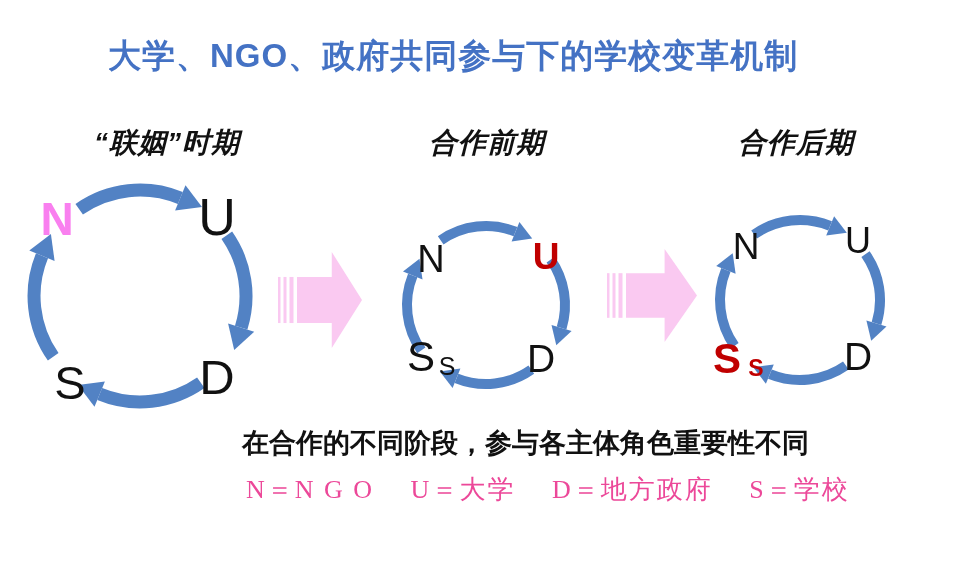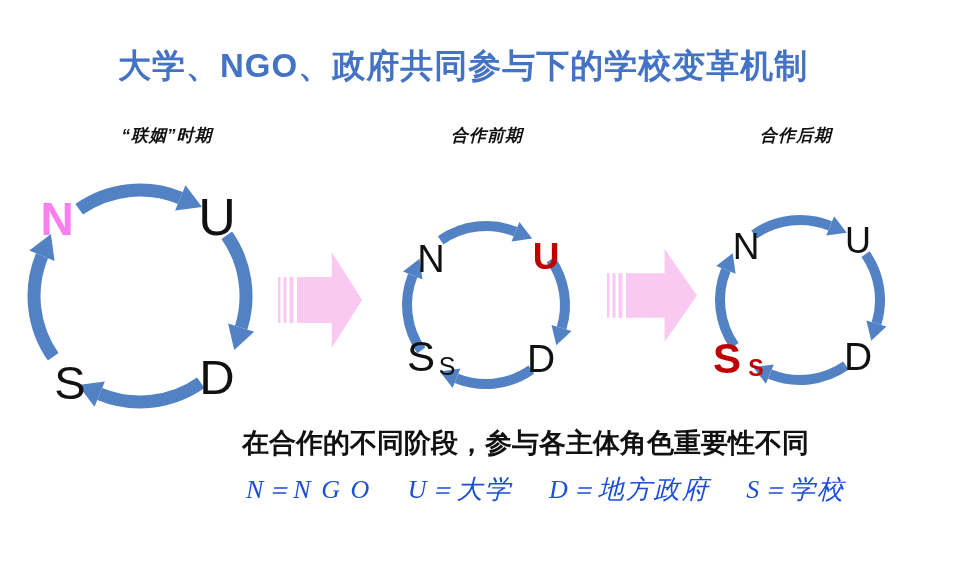--- a/index.html
+++ b/index.html
@@ -1,45 +1,44 @@
 <!DOCTYPE html>
 <html style="--title-blue: #4472C4; --ngo-pink: #F97FEF; --hl-red: #C00000;"><head>
 <meta charset="utf-8">
 <style>
   html,body { margin:0; padding:0; background:#ffffff; }
   .slide {
     position:relative; width:976px; height:567px; background:#ffffff;
     overflow:hidden; font-family:"Liberation Sans", sans-serif;
   }
   .title {
-    position:absolute; left:100px; top:26px; margin:18px;
+    position:absolute; left:100px; top:26px; margin:8px;
     font-size:33px; font-weight:600; letter-spacing:1px;
     color:var(--title-blue); white-space:nowrap;
   }
   .phase-label {
     position:absolute; top:124px; transform:translateX(-50%);
-    font-style:italic; font-weight:bold; font-size:17px; color:#111;
+    font-style:italic; font-weight:bold; font-size:28px; color:#111;
     white-space:nowrap; letter-spacing:1px;
   }
   #diagram-canvas { position:absolute; left:0; top:0; pointer-events:none; }
   .ltr {
     position:absolute; transform:translate(-50%,-50%);
     line-height:1; color:#111; white-space:nowrap;
   }
   .pinkN  { color:var(--ngo-pink); font-weight:bold; }
   .redL   { color:var(--hl-red);  font-weight:bold; }
   .caption {
     position:absolute; left:242px; top:425px;
     font-size:27px; font-weight:bold; color:#111; white-space:nowrap;
   }
   .legend {
     position:absolute; left:246px; top:472px;
-    font-family:"Liberation Serif", serif; font-size:26px; color:#1d4ed8;
+    font-family:"Liberation Serif", serif; font-size:26px; color:#ec4899;
     white-space:nowrap;
-    font-style:italic;
   }
   .legend span { margin-right:30px; letter-spacing:2px; }
 </style>
 </head>
 <body>
 
 <div class="slide">
 
   <h1 class="title">大学、NGO、政府共同参与下的学校变革机制</h1>
 

